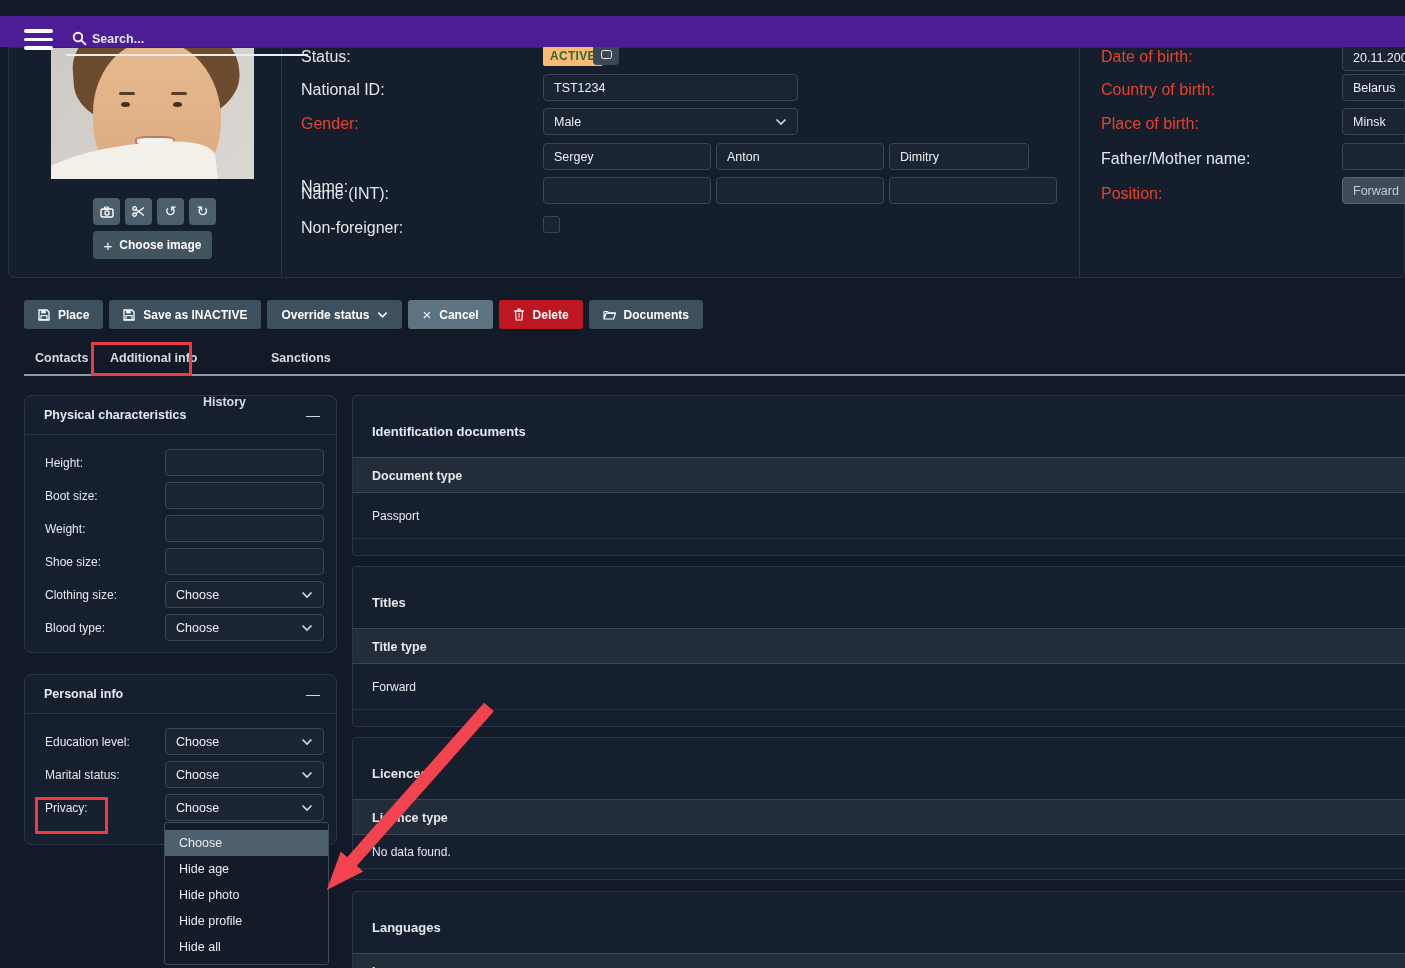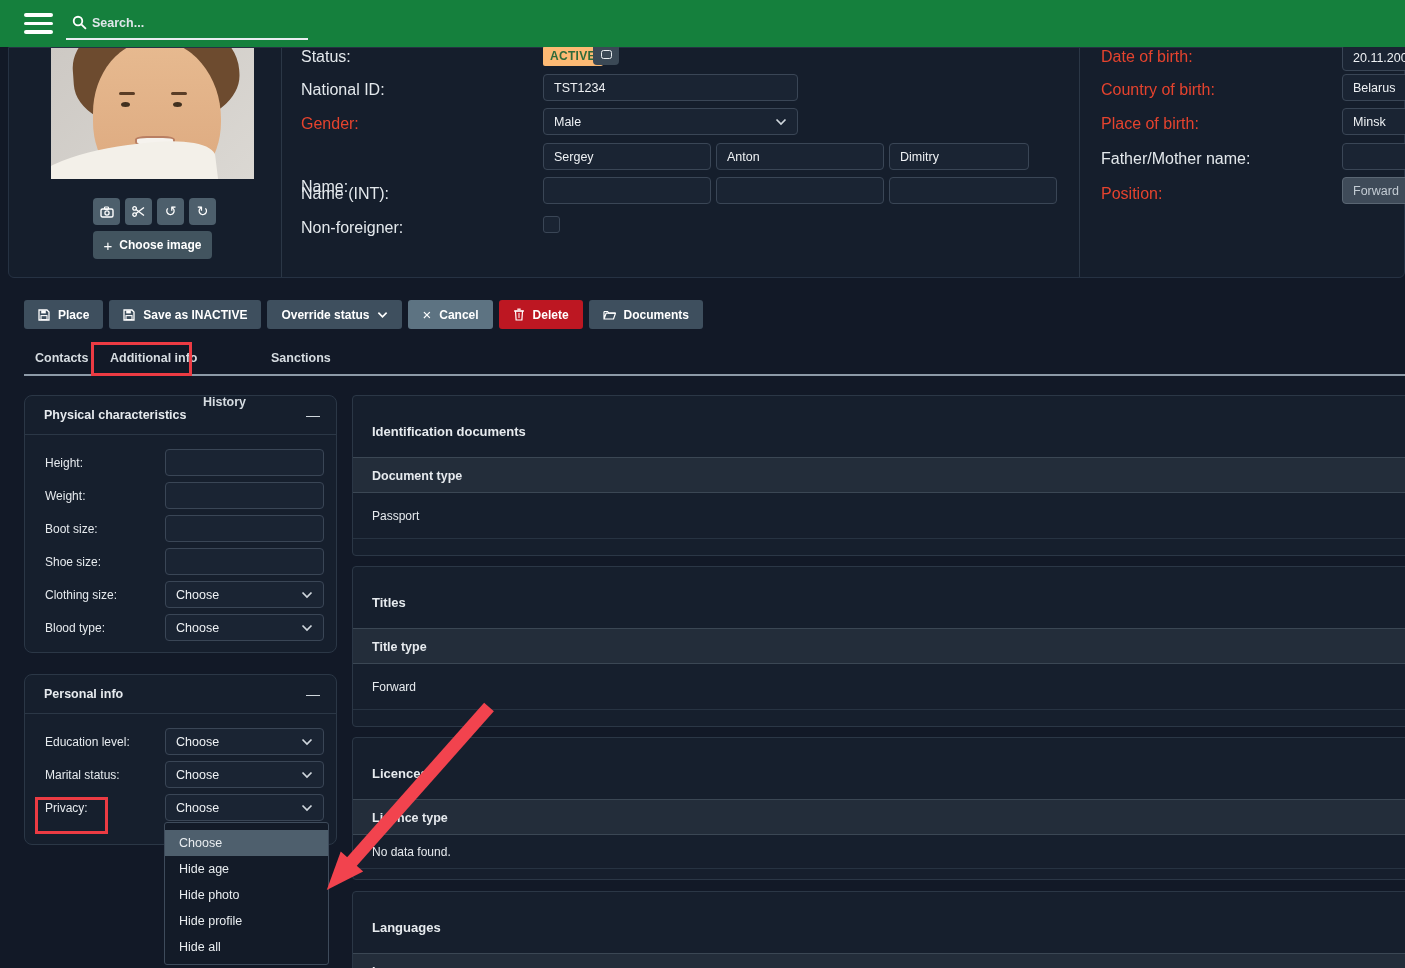--- a/index.html
+++ b/index.html
@@ -5,21 +5,21 @@
   * { margin:0; padding:0; box-sizing:border-box; }
   html,body { width:1405px; height:968px; }
   body {
     position:relative; overflow:hidden;
     background:#121927; color:#e6eaee;
     font-family:"Liberation Sans","DejaVu Sans",sans-serif;
     font-size:12px;
   }
 
   
-  .topbar { position:absolute; left:0; top:0; width:1405px; height:47px; background:#15803d; z-index:20; }
+  .topbar { position:absolute; left:0; top:16px; width:1405px; height:31px; background:#4c1d95; z-index:20; }
   .hamburger { position:absolute; left:24px; top:13px; width:29px; height:21px; cursor:pointer; }
   .hamburger span { display:block; height:3.5px; background:#fff; border-radius:2px; margin-bottom:5px; }
   .search-wrap { position:absolute; left:66px; top:8px; width:242px; height:32px; border-bottom:2px solid #e8edf0; }
   .search-icon { position:absolute; left:6px; top:7px; }
   .search-input {
     position:absolute; left:26px; top:2px; width:210px; height:26px;
     background:transparent; border:none; outline:none; color:#eef2f5;
     font-family:inherit; font-size:12.5px; font-weight:bold;
   }
   .search-input::placeholder { color:#dfe6ea; opacity:1; }
@@ -268,25 +268,25 @@
   <div class="panel-head">
     <span class="ttl">Physical characteristics</span>
     <span class="collapse">—</span>
   </div>
   <div class="rows-pad">
     <div class="prow">
       <span class="plabel">Height:</span>
       <input class="inp pfield" value="" style="">
     </div>
     <div class="prow">
+      <span class="plabel">Boot size:</span>
+      <input class="inp pfield" value="" style="">
+    </div>
+    <div class="prow">
       <span class="plabel">Weight:</span>
-      <input class="inp pfield" value="" style="">
-    </div>
-    <div class="prow">
-      <span class="plabel">Boot size:</span>
       <input class="inp pfield" value="" style="">
     </div>
     <div class="prow">
       <span class="plabel">Shoe size:</span>
       <input class="inp pfield" value="" style="">
     </div>
     <div class="prow">
       <span class="plabel">Clothing size:</span>
       <div class="inp select pfield">
         <span>Choose</span>

